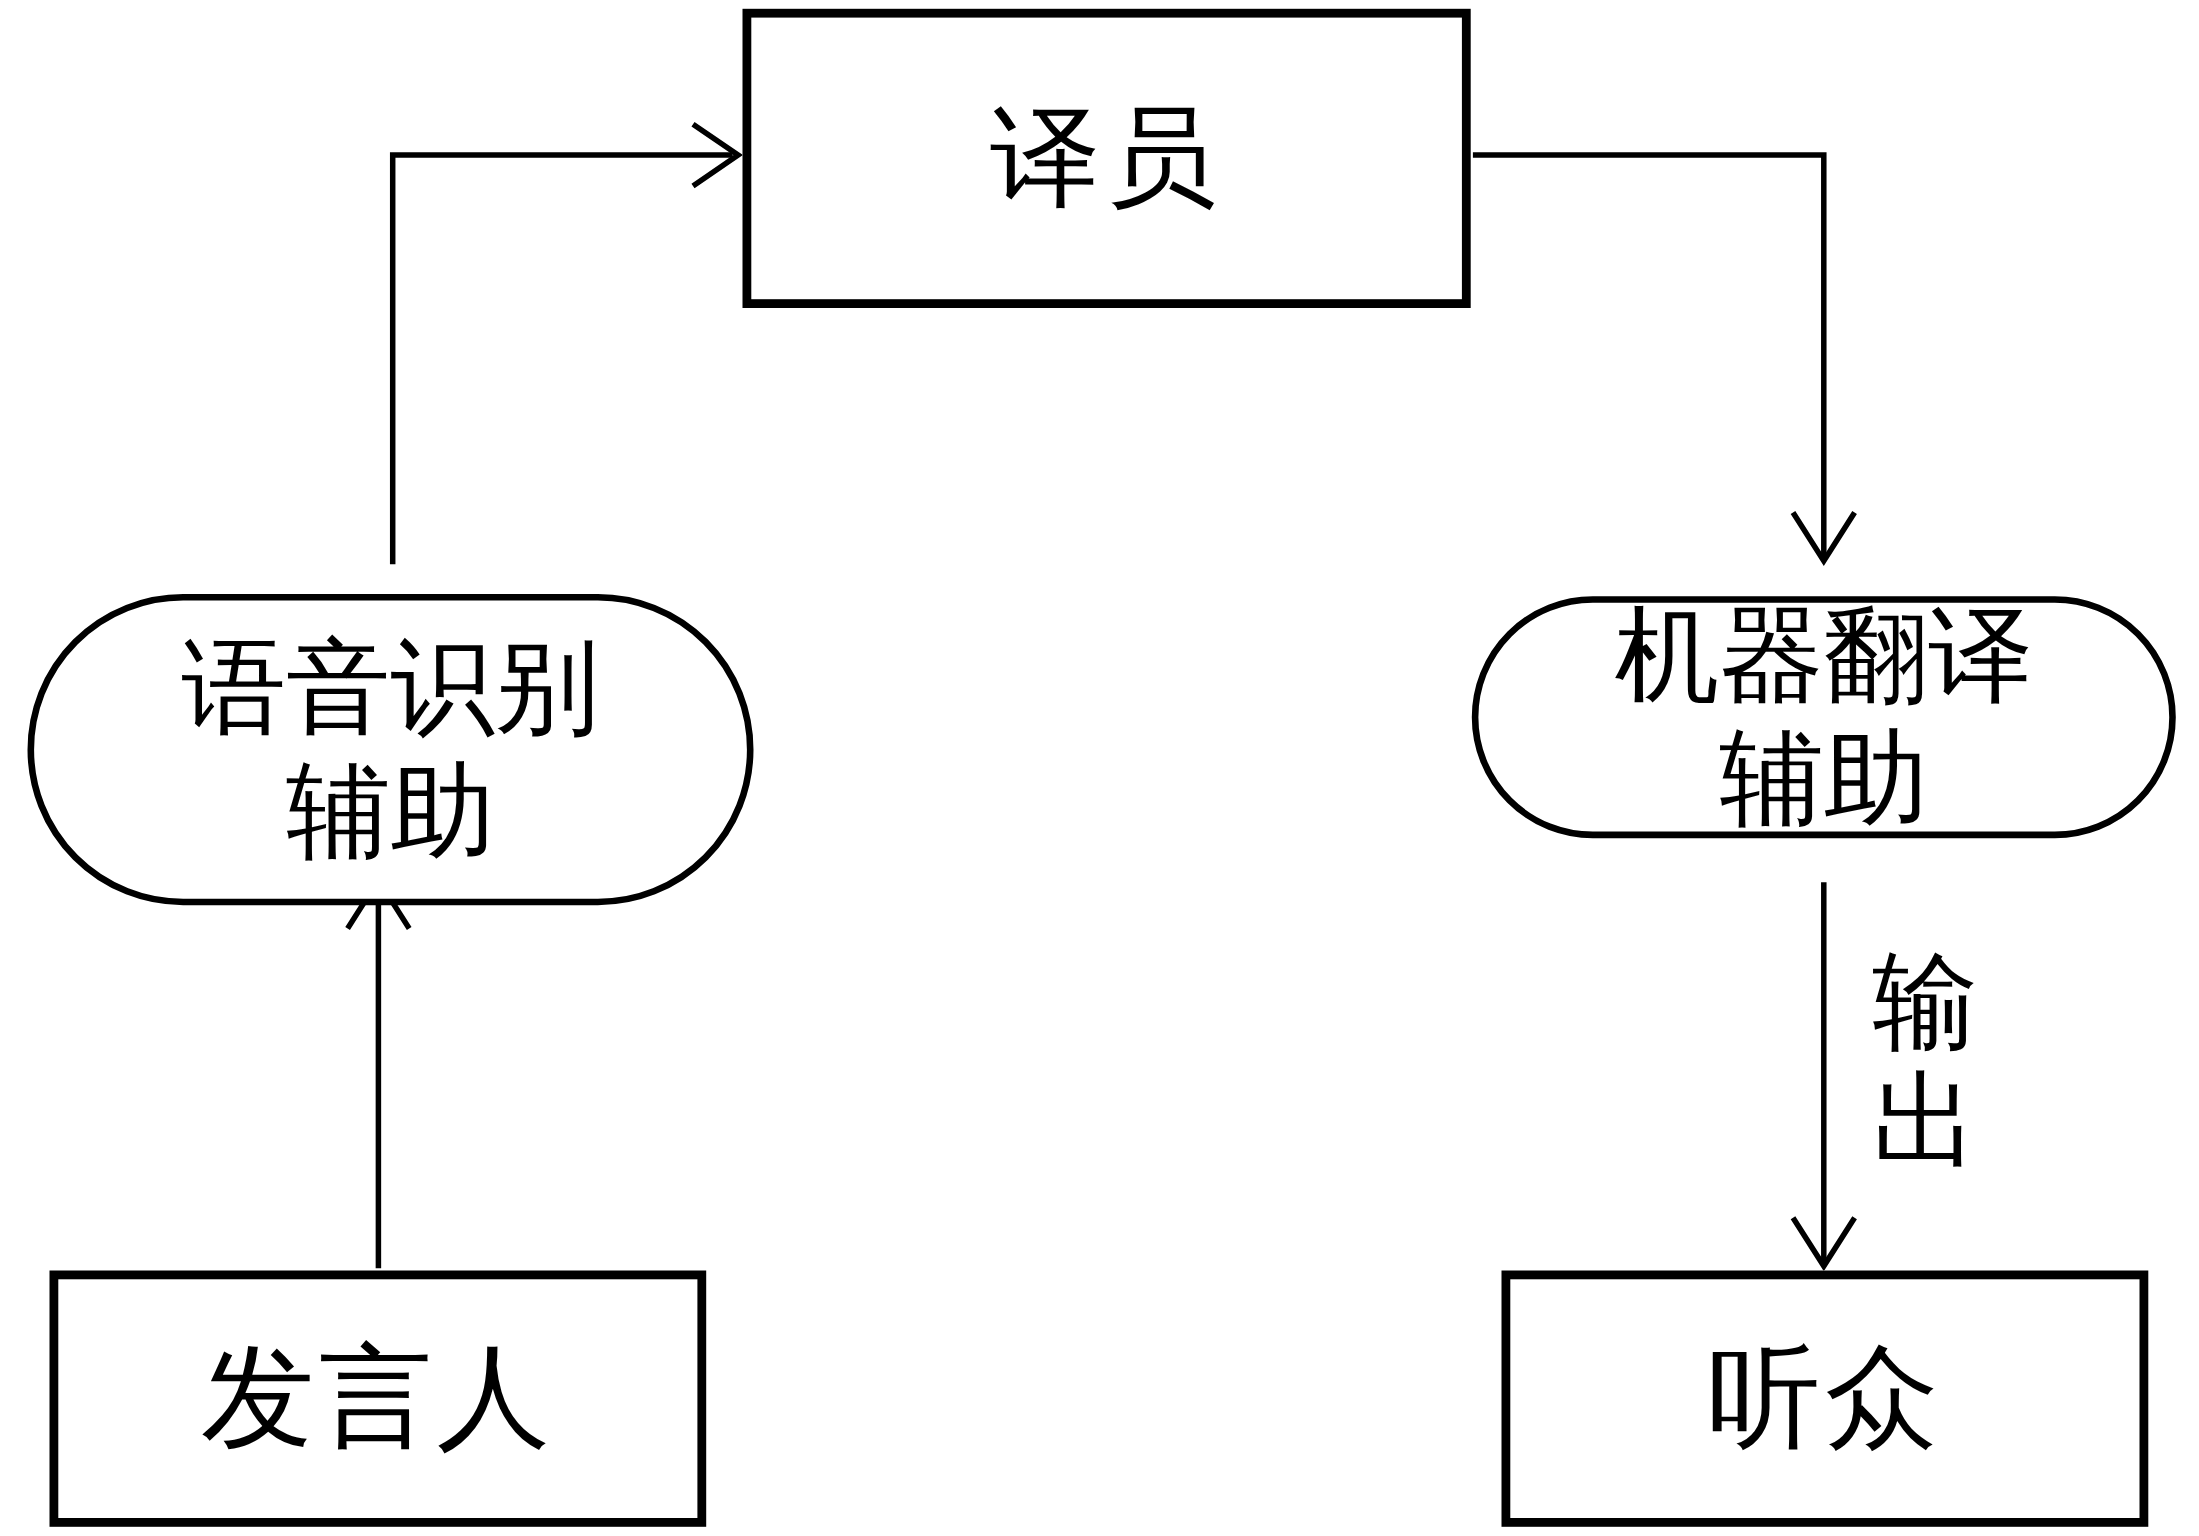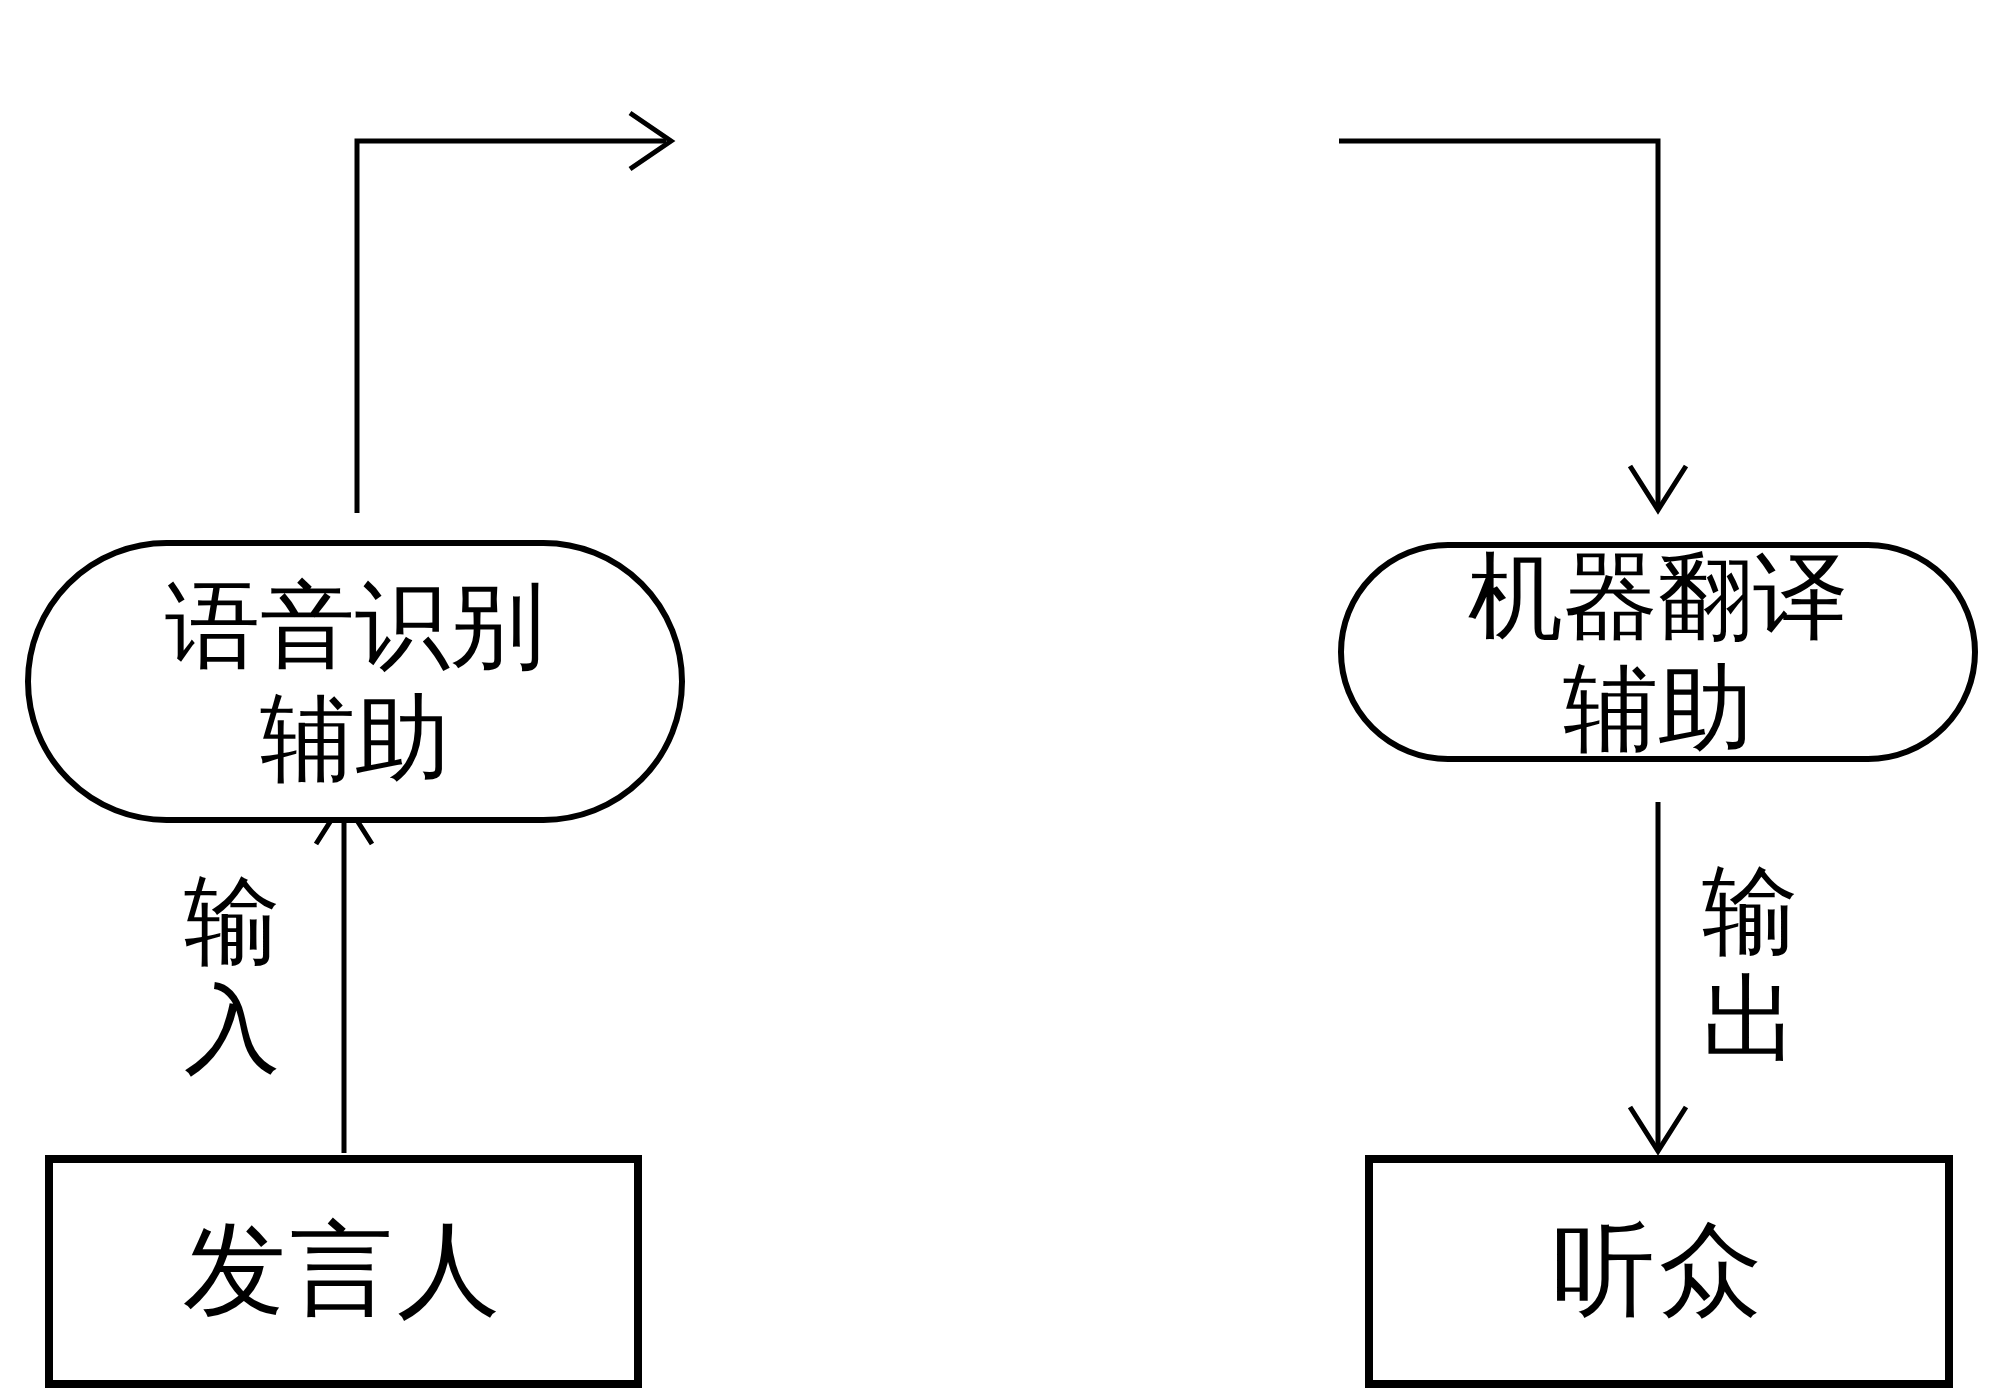--- a/index.html
+++ b/index.html
@@ -74,36 +74,38 @@
     <path d="M1339,141 L1658,141 L1658,506"></path>
     <path d="M1630,466 L1658,510 L1686,466"></path>
 
     <path d="M344,1153 L344,804"></path>
     <path d="M316,844 L344,800 L372,844"></path>
 
     <path d="M1658,802 L1658,1149"></path>
     <path d="M1630,1107 L1658,1151 L1686,1107"></path>
   </svg>
 
+  <div class="node rect node-interpreter">
+    <span>译员</span>
+  </div>
 
   <div class="node stadium node-speech">
     <div>语音识别</div>
     <div>辅助</div>
   </div>
 
   <div class="node stadium node-machine">
     <div>机器翻译</div>
     <div>辅助</div>
   </div>
 
   <div class="node rect node-speaker">
     <span>发言人</span>
   </div>
 
   <div class="node rect node-audience">
     <span>听众</span>
   </div>
 
-  <div class="edge-label label-input">输入</div>
 
   <div class="edge-label label-output">输出</div>
 
 </div>
 
 </body></html>

